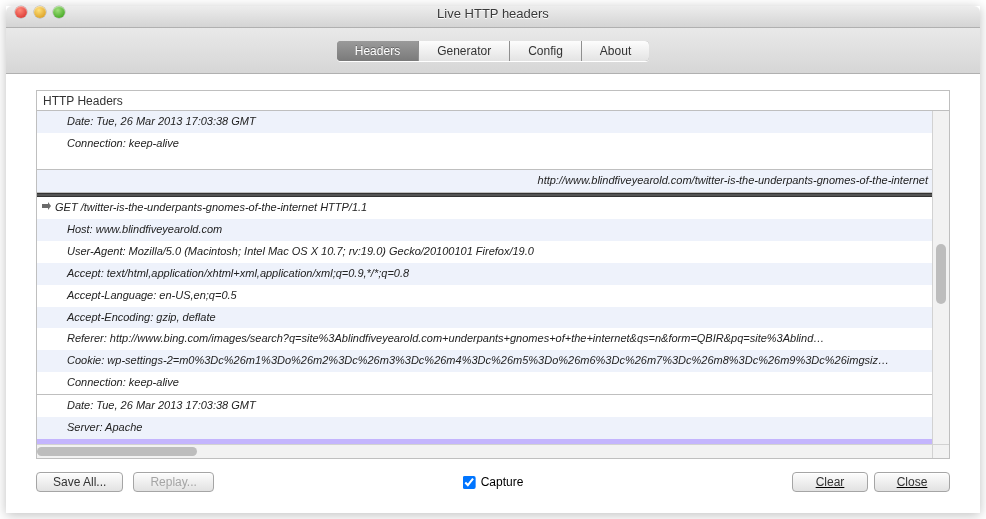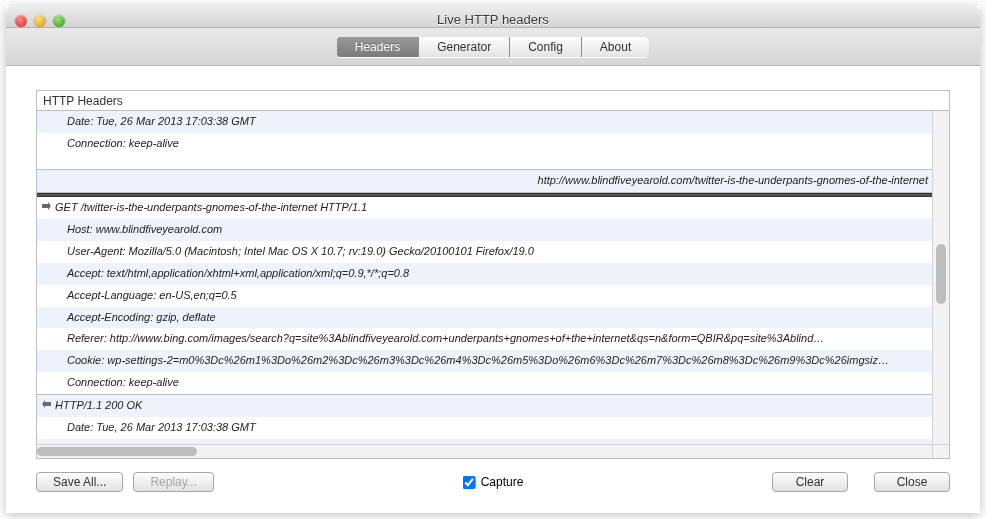--- a/index.html
+++ b/index.html
@@ -22,21 +22,21 @@
 }
 
 
 .titlebar {
   height: 22px;
   background: linear-gradient(#ededed, #d4d4d4);
   border-top-left-radius: 6px;
   border-top-right-radius: 6px;
   border-bottom: 1px solid #b0b0b0;
   display: flex;
-  align-items: flex-end;
+  align-items: flex-start;
   position: relative;
 }
 .traffic {
   display: flex;
   gap: 7px;
   padding-left: 9px;
 }
 .traffic span {
   width: 12px; height: 12px;
   border-radius: 50%;
@@ -50,21 +50,21 @@
   left: 0; right: 0;
   text-align: center;
   font-size: 13px;
   color: #3a3a3a;
   text-shadow: 0 1px 0 #fff;
   pointer-events: none;
 }
 
 
 .toolbar {
-  height: 38px;
+  height: 46px;
   background: linear-gradient(#e9e9e9, #d6d6d6);
   border-bottom: 1px solid #b0b0b0;
   display: flex;
   align-items: center;
   justify-content: center;
 }
 .segmented {
   display: flex;
   border-radius: 4px;
   overflow: hidden;
@@ -233,21 +233,22 @@
   align-items: center;
   gap: 5px;
   font-size: 12px;
 }
 .capture-wrap input[type=checkbox] {
   width: 13px; height: 13px;
 }
 .footer-right {
   margin-left: auto;
   display: flex;
-  gap: 26px;
+  gap: 6px;
+  text-decoration: underline;
 }
 </style>
 </head>
 <body>
 
 <div class="outer">
 
   <div class="titlebar">
     <div class="traffic">
       <span class="dot-red"></span>
@@ -294,28 +295,20 @@
         <div class="row alt0">Accept-Language: en-US,en;q=0.5</div>
         <div class="row alt1">Accept-Encoding: gzip, deflate</div>
         <div class="row alt0">
           <span>Referer: </span><span class="referer-underline">http://www.bing.com/images/search?q=site%3Ablindfiveyearold.com+underpants+gnomes+of+the+internet&amp;qs=n&amp;form=QBIR&amp;pq=site%3Ablind…</span>
         </div>
         <div class="row alt1">Cookie: wp-settings-2=m0%3Dc%26m1%3Do%26m2%3Dc%26m3%3Dc%26m4%3Dc%26m5%3Do%26m6%3Dc%26m7%3Dc%26m8%3Dc%26m9%3Dc%26imgsiz…</div>
         <div class="row alt0">Connection: keep-alive</div>
 
         <div class="row divider-line"></div>
 
-        <div class="row alt1 hdr-start">
-          <span class="arrow-icon">
-            <svg viewBox="0 0 11 11">
-                <path d="M10 3 h-6 v-2 l-3 4 l3 4 v-2 h6 z" fill="#6a6a6a"></path>
-              </svg>
-          </span>
-          <span>HTTP/1.1 200 OK</span>
-        </div>
         <div class="row alt0">Date: Tue, 26 Mar 2013 17:03:38 GMT</div>
         <div class="row alt1">Server: Apache</div>
 
       </div>
 
       <div class="vscroll">
         <div class="vthumb"></div>
       </div>
       <div class="hscroll">
         <div class="hthumb"></div>

